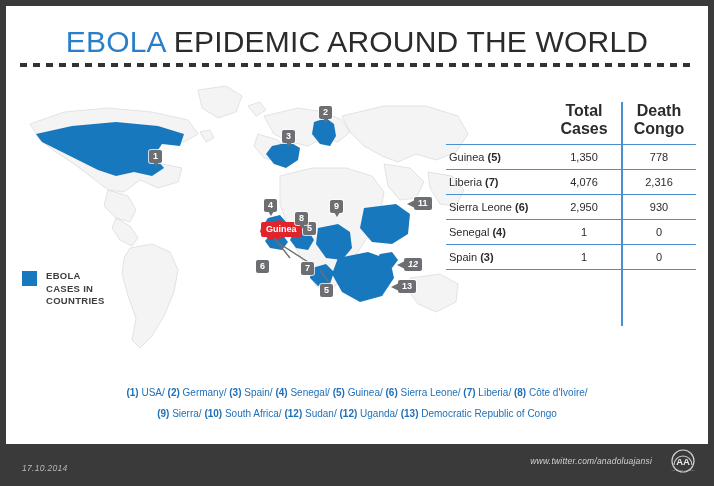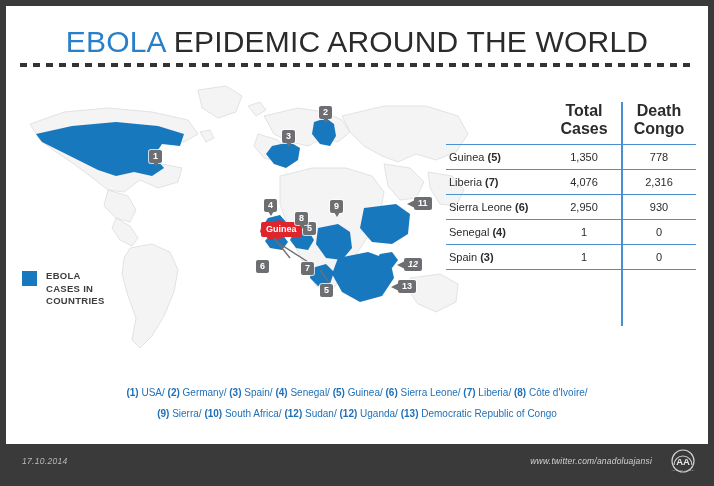--- a/index.html
+++ b/index.html
@@ -104,21 +104,21 @@
     text-align:center;color:#1f70b8;
     font-size:10px;line-height:21px;
   }
   #countries b{font-weight:bold;}
   
   #footer{
     position:absolute;left:0;bottom:0;width:702px;height:36px;
     background:#3a3a3a;
   }
   #date{
-    position:absolute;left:16px;top:12px;
+    position:absolute;left:16px;top:19px;
     color:#b9b9b9;font-size:8.5px;font-style:italic;letter-spacing:.3px;
   }
   #twit{
     position:absolute;right:56px;top:12px;
     color:#d2d2d2;font-size:8.5px;font-style:italic;letter-spacing:.2px;text-align:right;
   }
   #aa{
     position:absolute;right:10px;top:4px;width:30px;height:28px;
   }
 </style>

